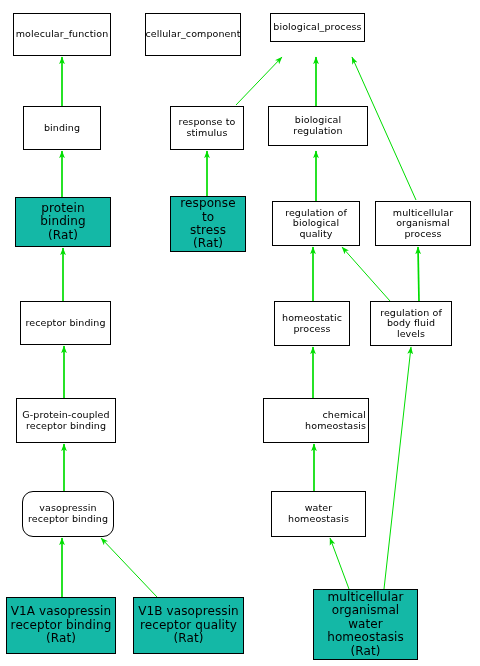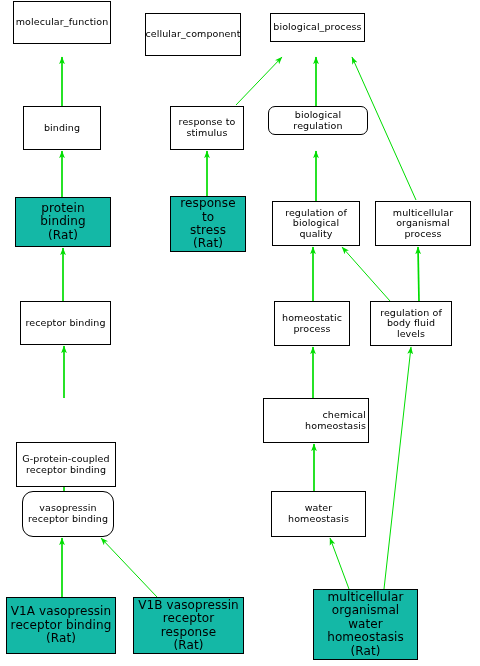--- a/index.html
+++ b/index.html
@@ -78,37 +78,37 @@
         <line x1="313" y1="301" x2="313" y2="247" stroke="#00dd00" stroke-width="1.7" marker-end="url(#go-arrow)"></line>
         <line x1="390" y1="301" x2="342" y2="247" stroke="#00dd00" stroke-width="1" marker-end="url(#go-arrow)"></line>
         <line x1="419" y1="301" x2="418" y2="247" stroke="#00dd00" stroke-width="1.7" marker-end="url(#go-arrow)"></line>
         <line x1="313" y1="398" x2="313" y2="347" stroke="#00dd00" stroke-width="1.7" marker-end="url(#go-arrow)"></line>
         <line x1="314" y1="491" x2="314" y2="444" stroke="#00dd00" stroke-width="1.7" marker-end="url(#go-arrow)"></line>
         <line x1="349" y1="589" x2="330" y2="538" stroke="#00dd00" stroke-width="1" marker-end="url(#go-arrow)"></line>
         <line x1="384" y1="589" x2="411" y2="347" stroke="#00dd00" stroke-width="1" marker-end="url(#go-arrow)"></line>
       </g>
   </svg>
   <div id="node-group">
-      <div class="go-node plain" style="left: 13px; top: 1px; width: 98px; height: 43px;">
+      <div class="go-node plain" style="left: 13px; top: 13px; width: 98px; height: 43px;">
         <span class="node-label">molecular_function</span>
       </div>
       <div class="go-node plain" style="left: 145px; top: 13px; width: 96px; height: 43px;">
         <span class="node-label">cellular_component</span>
       </div>
       <div class="go-node plain" style="left: 270px; top: 13px; width: 95px; height: 29px;">
         <span class="node-label">biological_process</span>
       </div>
       <div class="go-node plain" style="left: 23px; top: 106px; width: 78px; height: 44px;">
         <span class="node-label">binding</span>
       </div>
       <div class="go-node plain" style="left: 170px; top: 106px; width: 74px; height: 44px;">
         <span class="node-label">response to
 stimulus</span>
       </div>
-      <div class="go-node plain" style="left: 268px; top: 106px; width: 100px; height: 29px; border-radius: 7px;">
+      <div class="go-node plain" style="left: 268px; top: 106px; width: 100px; height: 40px;">
         <span class="node-label">biological regulation</span>
       </div>
       <div class="go-node annotated" style="left: 15px; top: 197px; width: 96px; height: 50px;">
         <span class="node-label">protein binding
 (Rat)</span>
       </div>
       <div class="go-node annotated" style="left: 170px; top: 196px; width: 76px; height: 56px;">
         <span class="node-label">response to
 stress
 (Rat)</span>
@@ -125,42 +125,42 @@
         <span class="node-label">receptor binding</span>
       </div>
       <div class="go-node plain" style="left: 274px; top: 301px; width: 76px; height: 45px;">
         <span class="node-label">homeostatic
 process</span>
       </div>
       <div class="go-node plain" style="left: 370px; top: 301px; width: 82px; height: 45px;">
         <span class="node-label">regulation of
 body fluid levels</span>
       </div>
-      <div class="go-node plain" style="left: 16px; top: 398px; width: 100px; height: 45px; margin-top: 44px;">
+      <div class="go-node plain" style="left: 16px; top: 398px; width: 100px; height: 45px;">
         <span class="node-label">G-protein-coupled
 receptor binding</span>
       </div>
       <div class="go-node plain" style="left: 263px; top: 398px; width: 106px; height: 45px; text-align: right;">
         <span class="node-label">chemical homeostasis</span>
       </div>
       <div class="go-node plain" style="left: 22px; top: 491px; width: 92px; height: 46px; border-radius: 11px;">
         <span class="node-label">vasopressin
 receptor binding</span>
       </div>
       <div class="go-node plain" style="left: 271px; top: 491px; width: 95px; height: 46px;">
         <span class="node-label">water homeostasis</span>
       </div>
       <div class="go-node annotated" style="left: 6px; top: 597px; width: 110px; height: 57px;">
         <span class="node-label">V1A vasopressin
 receptor binding
 (Rat)</span>
       </div>
       <div class="go-node annotated" style="left: 133px; top: 597px; width: 111px; height: 57px;">
         <span class="node-label">V1B vasopressin
-receptor response
+receptor quality
 (Rat)</span>
       </div>
       <div class="go-node annotated" style="left: 313px; top: 589px; width: 105px; height: 71px;">
         <span class="node-label">multicellular
 organismal water
 homeostasis
 (Rat)</span>
       </div>
     </div>
 </div>

